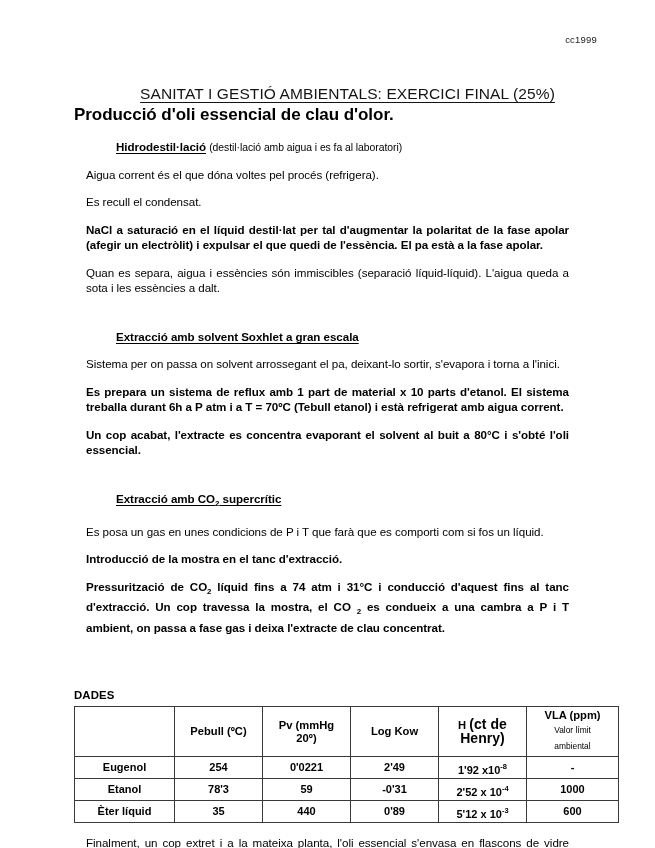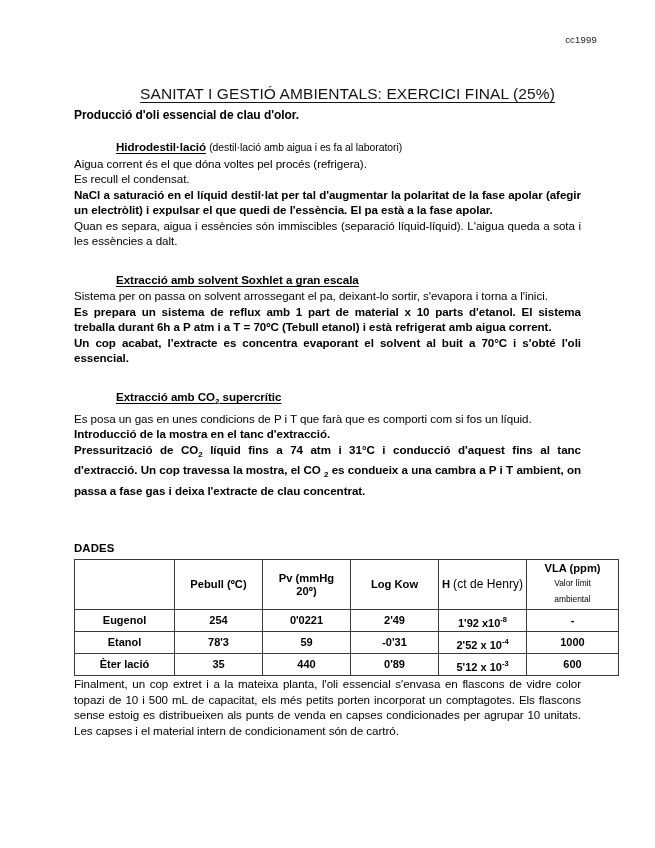--- a/index.html
+++ b/index.html
@@ -54,21 +54,21 @@
 
   
   .content {
     position: absolute;
     left: 74px;
     top: 108px;
     width: 507px;
   }
 
   .lead {
-    font-size: 12px;
+    font-size: 17px;
     font-weight: bold;
     letter-spacing: -0.05px;
     margin: 0 0 17px 0;
     line-height: 14px;
   }
 
   .section { margin: 0 0 2px 0; }
 
   h2.sub-head {
     font-size: 11.6px;
@@ -87,21 +87,21 @@
     font-weight: normal;
     font-size: 10.4px;
     text-decoration: none;
     margin-top: 40px;
   }
   sub { font-size: 0.68em; }
   sup { font-size: 0.68em; }
 
   p.para {
     font-size: 11.6px;
-    margin: 0;
+    margin: 12px;
     line-height: 15.4px;
     letter-spacing: -0.05px;
     text-align: justify;
   }
   p.b { font-weight: bold; }
   p.n { font-weight: normal; }
   p.j { text-align: justify; }
   p.l { text-align: left; }
   .gap-md { height: 22px; }
   .gap-lg { height: 26px; }
@@ -138,22 +138,22 @@
     font-size: 11px;
   }
   table.dades col.c0 { width: 100px; }
   table.dades col.c1 { width: 88px; }
   table.dades col.c2 { width: 88px; }
   table.dades col.c3 { width: 88px; }
   table.dades col.c4 { width: 88px; }
   table.dades col.c5 { width: 92px; }
 
   th .tiny {
-    font-size: 12px;
-    font-weight: normal;
+    font-size: 14px;
+    font-weight: bold;
     letter-spacing: 0.05px;
   }
   th .sm-line {
     display: block;
     font-size: 8.4px;
     font-weight: normal;
     line-height: 16px;
   }
 
   .final-para {
@@ -180,21 +180,21 @@
       <p class="para b j">NaCl a saturació en el líquid destil·lat per tal d'augmentar la polaritat de la fase apolar (afegir un electròlit) i expulsar el que quedi de l'essència. El pa està a la fase apolar.</p>
       <p class="para n j">Quan es separa, aigua i essències són immiscibles (separació líquid-líquid). L'aigua queda a sota i les essències a dalt.</p>
     </div>
 
     <div class="gap-md"></div>
 
     <div class="section">
       <h2 class="sub-head"><span class="u">Extracció amb solvent Soxhlet a gran escala</span></h2>
       <p class="para n j">Sistema per on passa on solvent arrossegant el pa, deixant-lo sortir, s'evapora i torna a l'inici.</p>
       <p class="para b j">Es prepara un sistema de reflux amb 1 part de material x 10 parts d'etanol. El sistema treballa durant 6h a P atm i a T = 70ºC (Tebull etanol) i està refrigerat amb aigua corrent.</p>
-      <p class="para b j">Un cop acabat, l'extracte es concentra evaporant el solvent al buit a 70°C i s'obté l'oli essencial.</p>
+      <p class="para b j">Un cop acabat, l'extracte es concentra evaporant el solvent al buit a 80°C i s'obté l'oli essencial.</p>
     </div>
 
     <div class="gap-md"></div>
 
     <div class="section">
       <h2 class="sub-head"><span class="u">Extracció amb CO<sub>2</sub> supercrític</span></h2>
       <p class="para n j">Es posa un gas en unes condicions de P i T que farà que es comporti com si fos un líquid.</p>
       <p class="para b j">Introducció de la mostra en el tanc d'extracció.</p>
       <p class="para b j">Pressurització de CO<sub>2</sub> líquid fins a 74 atm i 31°C i conducció d'aquest fins al tanc d'extracció. Un cop travessa la mostra, el CO <sub>2</sub> es condueix a una cambra a P i T ambient, on passa a fase gas i deixa l'extracte de clau concentrat.</p>
     </div>
@@ -234,21 +234,21 @@
           </tr>
           <tr>
             <td>Etanol</td>
             <td>78'3</td>
             <td>59</td>
             <td>-0'31</td>
             <td><span>2'52 x 10</span><sup>-4</sup></td>
             <td>1000</td>
           </tr>
           <tr>
-            <td>Èter lació</td>
+            <td>Èter líquid</td>
             <td>35</td>
             <td>440</td>
             <td>0'89</td>
             <td><span>5'12 x 10</span><sup>-3</sup></td>
             <td>600</td>
           </tr>
         </tbody>
       </table>
     </div>
 

